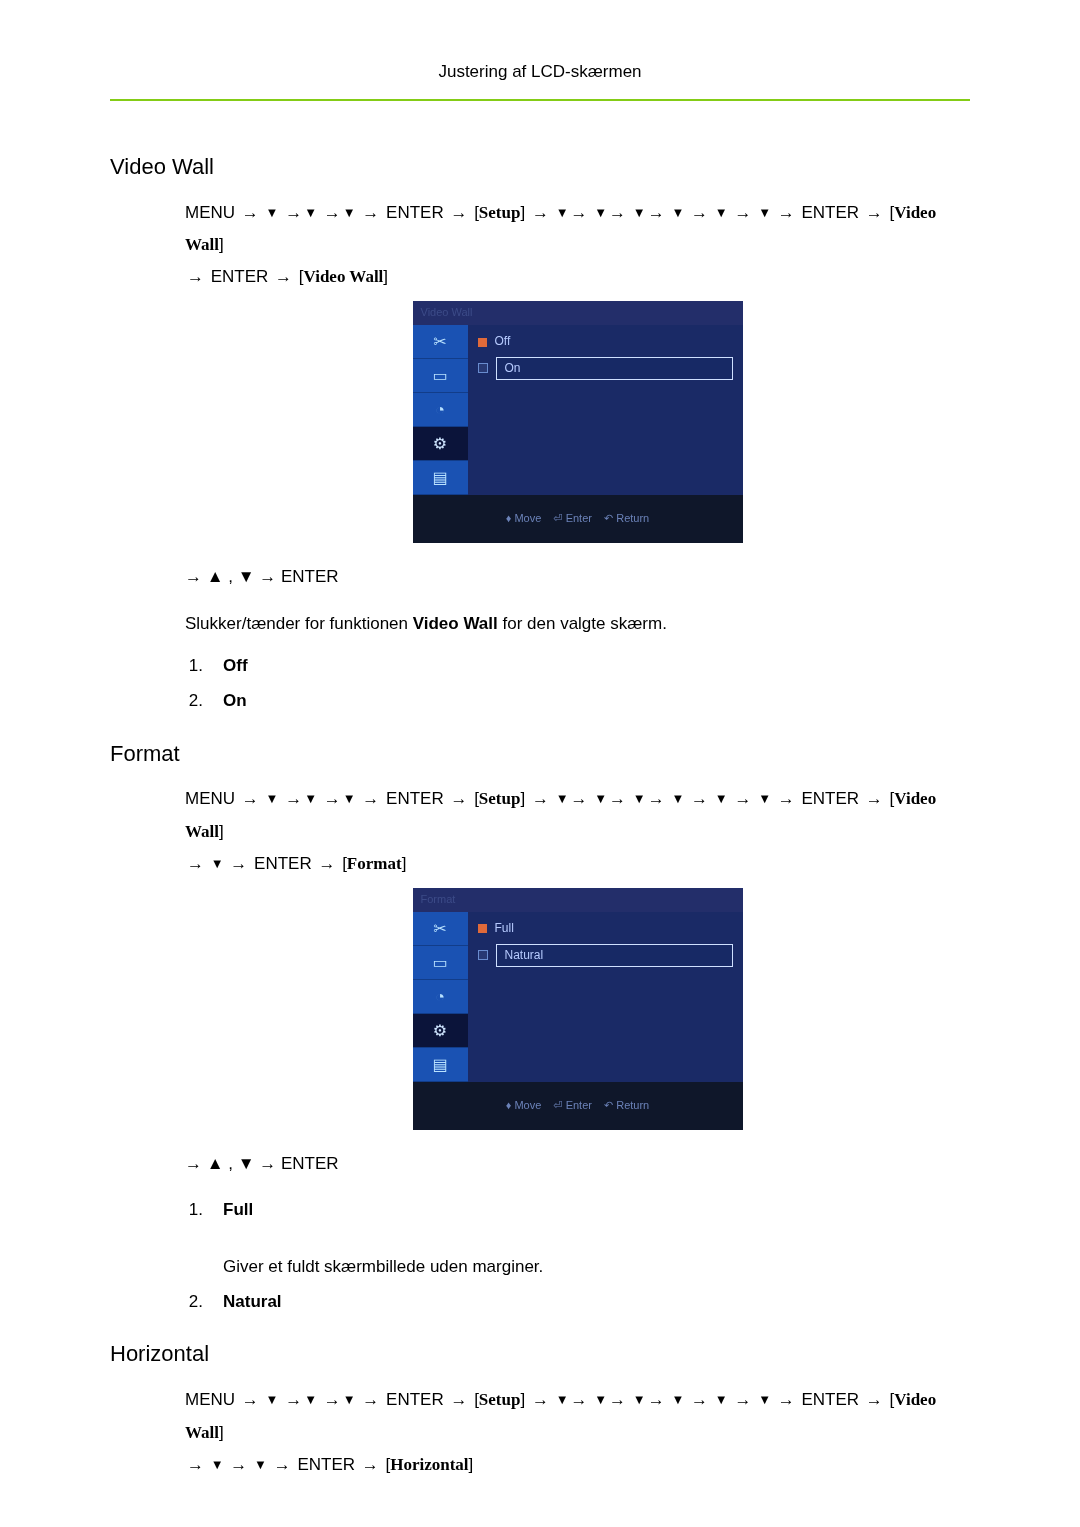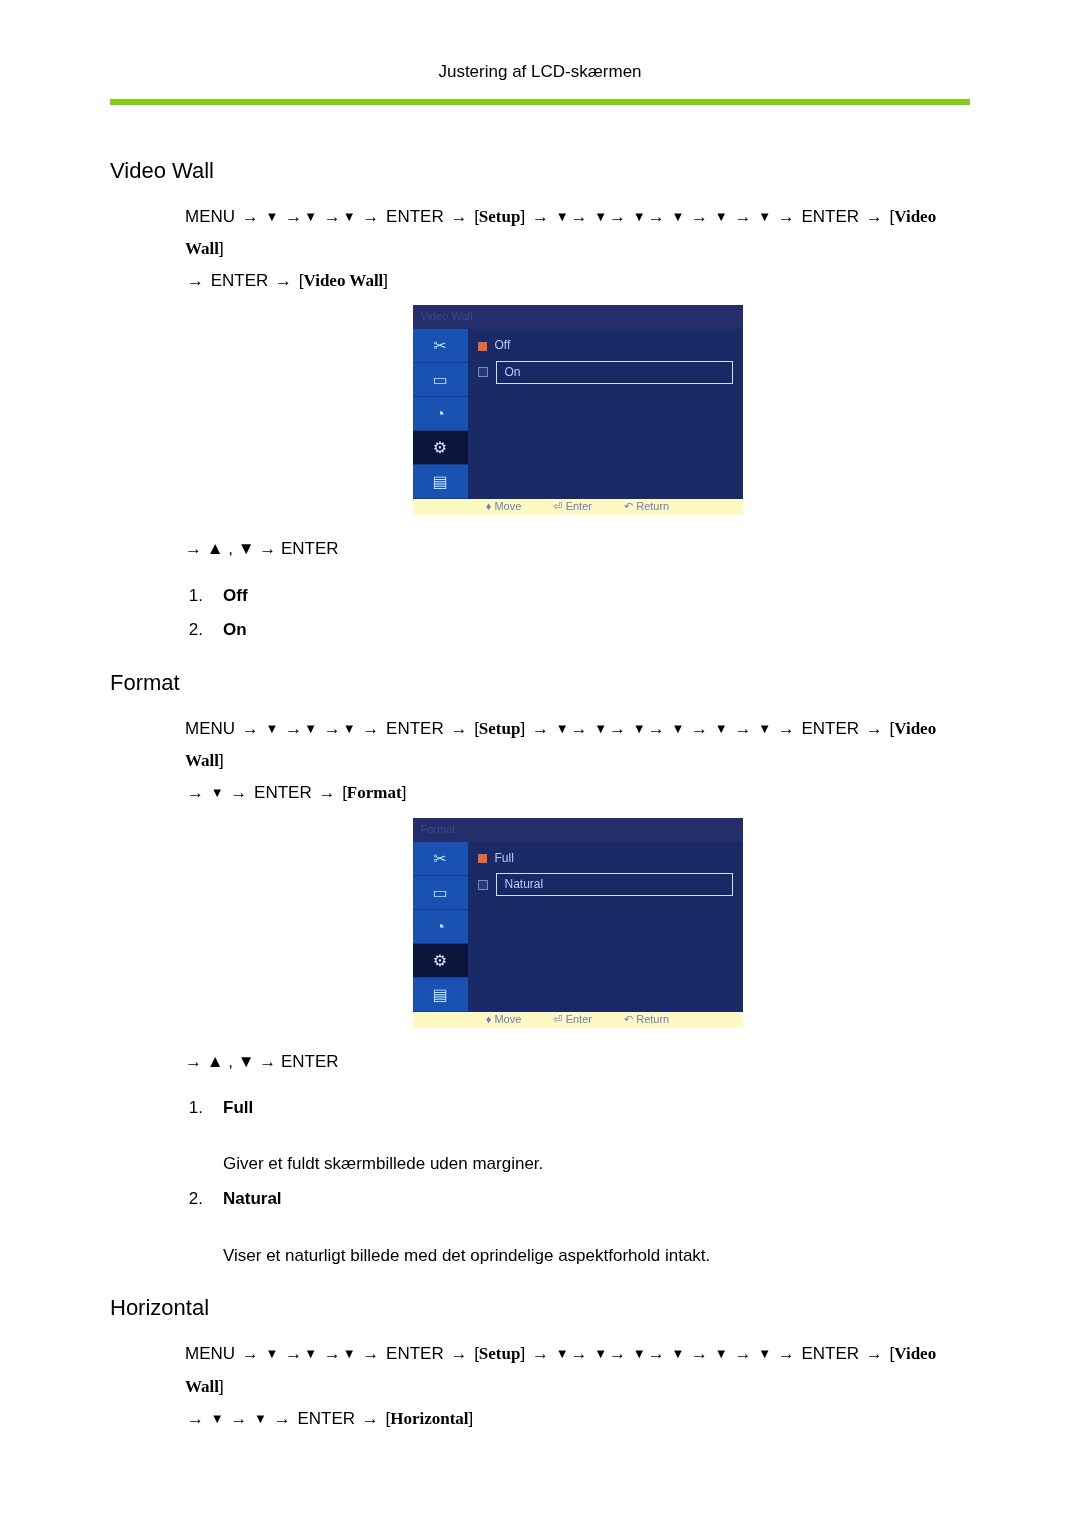--- a/index.html
+++ b/index.html
@@ -8,21 +8,21 @@
     background: #fff;
     color: #000;
     width: 1080px;
     padding: 60px 110px 80px 110px;
     font-size: 17px;
     line-height: 1.45;
   }
   .page-header {
     text-align: center;
     padding-bottom: 14px;
-    border-bottom: 6px solid #84cc16;
+    border-bottom: 2px solid #84cc16;
     margin-bottom: 50px;
     font-size: 17px;
   }
   .section-heading {
     font-size: 22px;
     font-weight: normal;
     margin: 24px 0 14px 0;
   }
   .indent { margin-left: 75px; }
   .nav-path {
@@ -85,23 +85,23 @@
     flex:1;
     border:1px solid #698ccf;
     background: rgba(20,40,100,0.4);
     padding: 2px 8px;
     font-size: 12px;
     color: #b6cafe;
   }
   .opt-box.sel { border-color:#cfe0ff; }
   .osd-label { flex:1; font-size:12px; color:#b6cafe; }
   .osd-foot {
-    background:#fef9c3;
-    display:flex; justify-content:center; gap:32px;
-    padding:0 0;
+    background:#0f172a;
+    display:flex; justify-content:center; gap:12px;
+    padding:16px 0;
     font-size:11px; color:#6b82b8;
   }
   .osd-foot span::before { color:#cc6; margin-right:4px; }
   .para { margin: 18px 0; }
   .bold { font-weight:bold; }
   ol.manual-list {
     list-style:none;
     margin: 14px 0 14px 0;
   }
   ol.manual-list > li {
@@ -166,20 +166,23 @@
     </div>
     <div class="osd-foot">
       <span>♦ <span>Move</span></span>
       <span>⏎ <span>Enter</span></span>
       <span>↶ <span>Return</span></span>
     </div>
   </div>
 
   <div class="para nav-path">→ ▲ , ▼ → ENTER</div>
 
+  <p class="para">
+    <span>Slukker/tænder for funktionen </span><span class="bold">Video Wall</span><span> for den valgte skærm.</span>
+  </p>
 
   <ol class="manual-list">
     <li>
       <span class="num">1.</span>
       <span class="content"><span class="title">Off</span></span>
     </li>
     <li>
       <span class="num">2.</span>
       <span class="content"><span class="title">On</span></span>
     </li>
@@ -240,21 +243,20 @@
       <span class="num">1.</span>
       <span class="content">
         <span class="title">Full</span>
         <div class="desc">Giver et fuldt skærmbillede uden marginer.</div>
       </span>
     </li>
     <li>
       <span class="num">2.</span>
       <span class="content">
         <span class="title">Natural</span>
-        <div class="desc">Viser et naturligt billede med det oprindelige aspektforhold intakt.</div>
       </span>
     </li>
   </ol>
 </div>
 
 <h2 class="section-heading">Horizontal</h2>
 
 <div class="indent">
   <div class="nav-path">
     MENU <span class="arrow">→</span> <span class="tri">▼</span> <span class="arrow">→</span><span class="tri">▼</span> <span class="arrow">→</span><span class="tri">▼</span> <span class="arrow">→</span> ENTER <span class="arrow">→</span> [<span class="boxed">Setup</span>] <span class="arrow">→</span> <span class="tri">▼</span><span class="arrow">→</span> <span class="tri">▼</span><span class="arrow">→</span> <span class="tri">▼</span><span class="arrow">→</span> <span class="tri">▼</span> <span class="arrow">→</span> <span class="tri">▼</span> <span class="arrow">→</span> <span class="tri">▼</span> <span class="arrow">→</span> ENTER <span class="arrow">→</span> [<span class="boxed">Video Wall</span>]<br>

